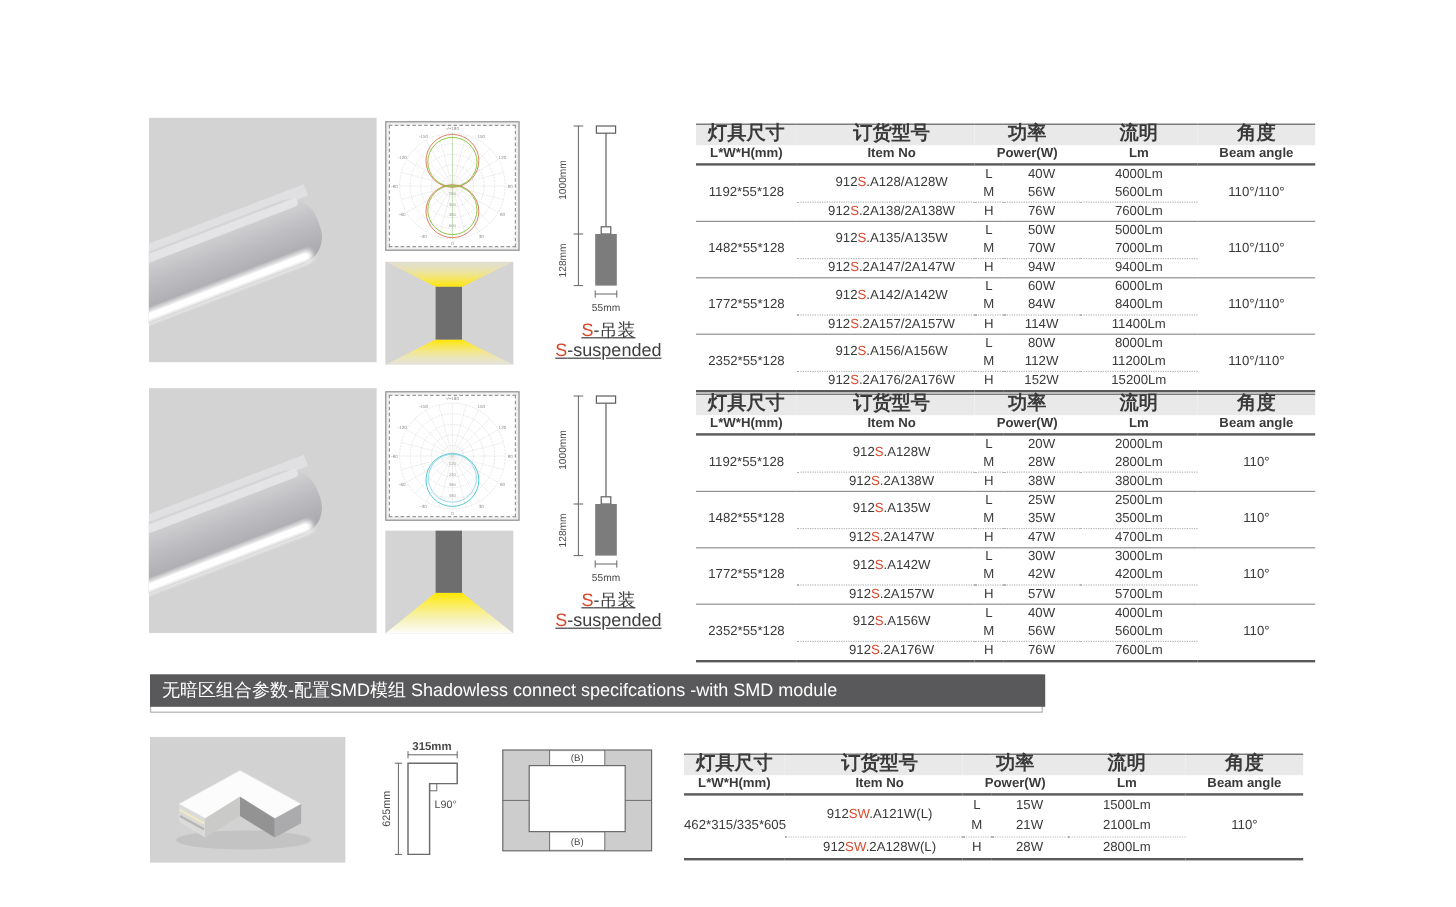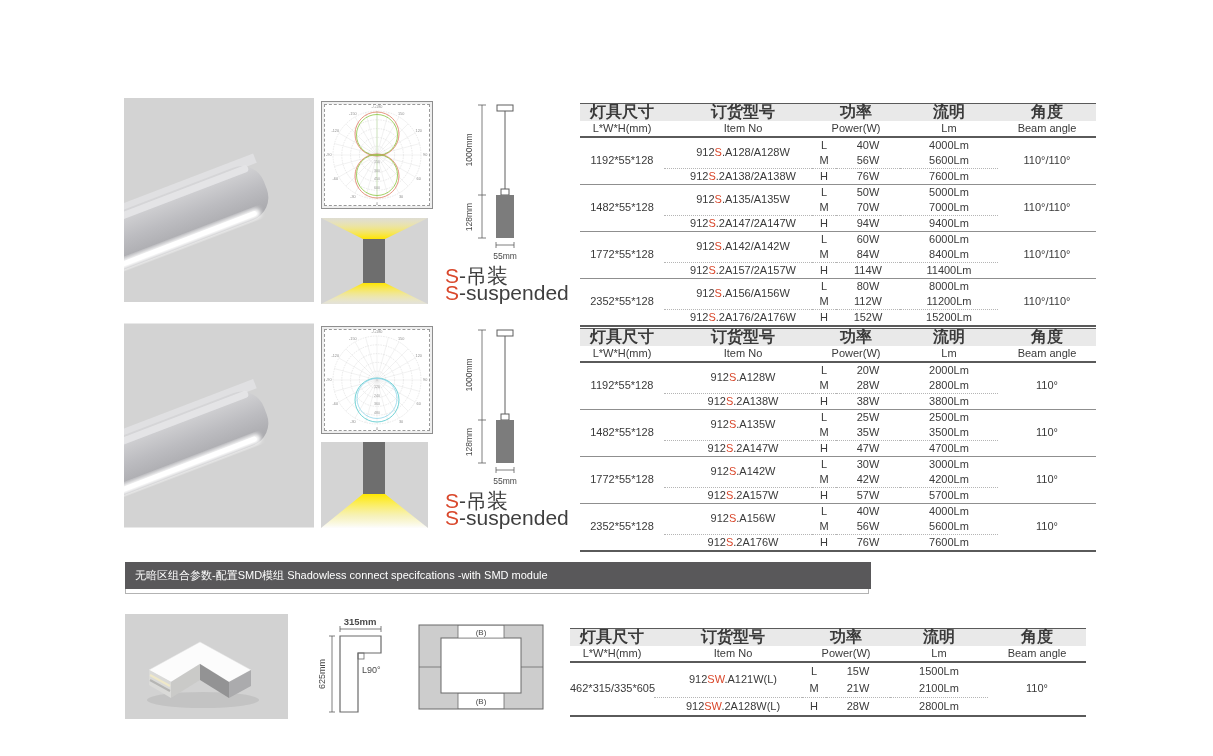--- a/index.html
+++ b/index.html
@@ -5,36 +5,36 @@
   html,body{margin:0;padding:0;background:#ffffff;}
   .page{position:relative;width:1213px;height:756px;background:#ffffff;overflow:hidden;
         font-family:"Liberation Sans",sans-serif;color:#3a3a3a;}
   .abs{position:absolute;}
   .red{color:var(--red,#d9472b);}
   
   .spec-table{border-collapse:collapse;table-layout:fixed;width:516px;background:#fff;
               color:#3a3a3a;border-top:1px solid #5a5a5a;border-bottom:2px solid #5a5a5a;}
   .spec-table th,.spec-table td{padding:0;line-height:1.05;}
   .spec-table tr.h-zh th{background:var(--header-bg,#e9e9e9);font-weight:bold;font-size:16px;height:17px;}
-  .spec-table tr.h-en th{font-weight:normal;font-size:11px;height:15px;border-bottom:2px solid #5a5a5a;}
+  .spec-table tr.h-en th{font-weight:bold;font-size:11px;height:15px;border-bottom:2px solid #5a5a5a;}
   .spec-table th{text-align:center;}
   .spec-table th.left,.spec-table td.item{text-align:center;padding-left:10px;}
   .spec-table td{font-size:11px;height:15px;text-align:center;}
   .spec-table.tall td{height:17px;}
   .spec-table tbody tr.group-start td{border-top:1px solid #8f8f8f;}
   .spec-table td.dot-b{border-bottom:1px dotted #b5b5b5;}
   
   .polar-frame{border:1px solid #8e8e8e;background:#efefef;padding:2px;}
   .polar-frame svg{display:block;background:#ffffff;border:1px dashed #9a9a9a;}
   
-  .suspend-label{font-size:21px;color:#3f3f3f;line-height:17px;}
+  .suspend-label{text-align:center;font-size:15px;color:#3f3f3f;line-height:17px;text-decoration:underline;}
   
   .banner-frame{border:1px solid #b3b3b3;}
   .banner-bar{position:absolute;left:-1px;top:-1px;width:736px;height:27px;
-              background:var(--banner-bg,#59585a);color:#ffffff;font-size:11px;
+              background:var(--banner-bg,#59585a);color:#ffffff;font-size:15px;
               line-height:27px;padding-left:10px;white-space:nowrap;}
 </style>
 </head>
 <body>
 
 <div class="page">
 
   <svg class="abs" style="left:124px;top:98px" width="190" height="204" viewBox="0 0 190 204">
     <defs>
       <linearGradient id="silver1" x1="0" y1="0" x2="0" y2="1">

